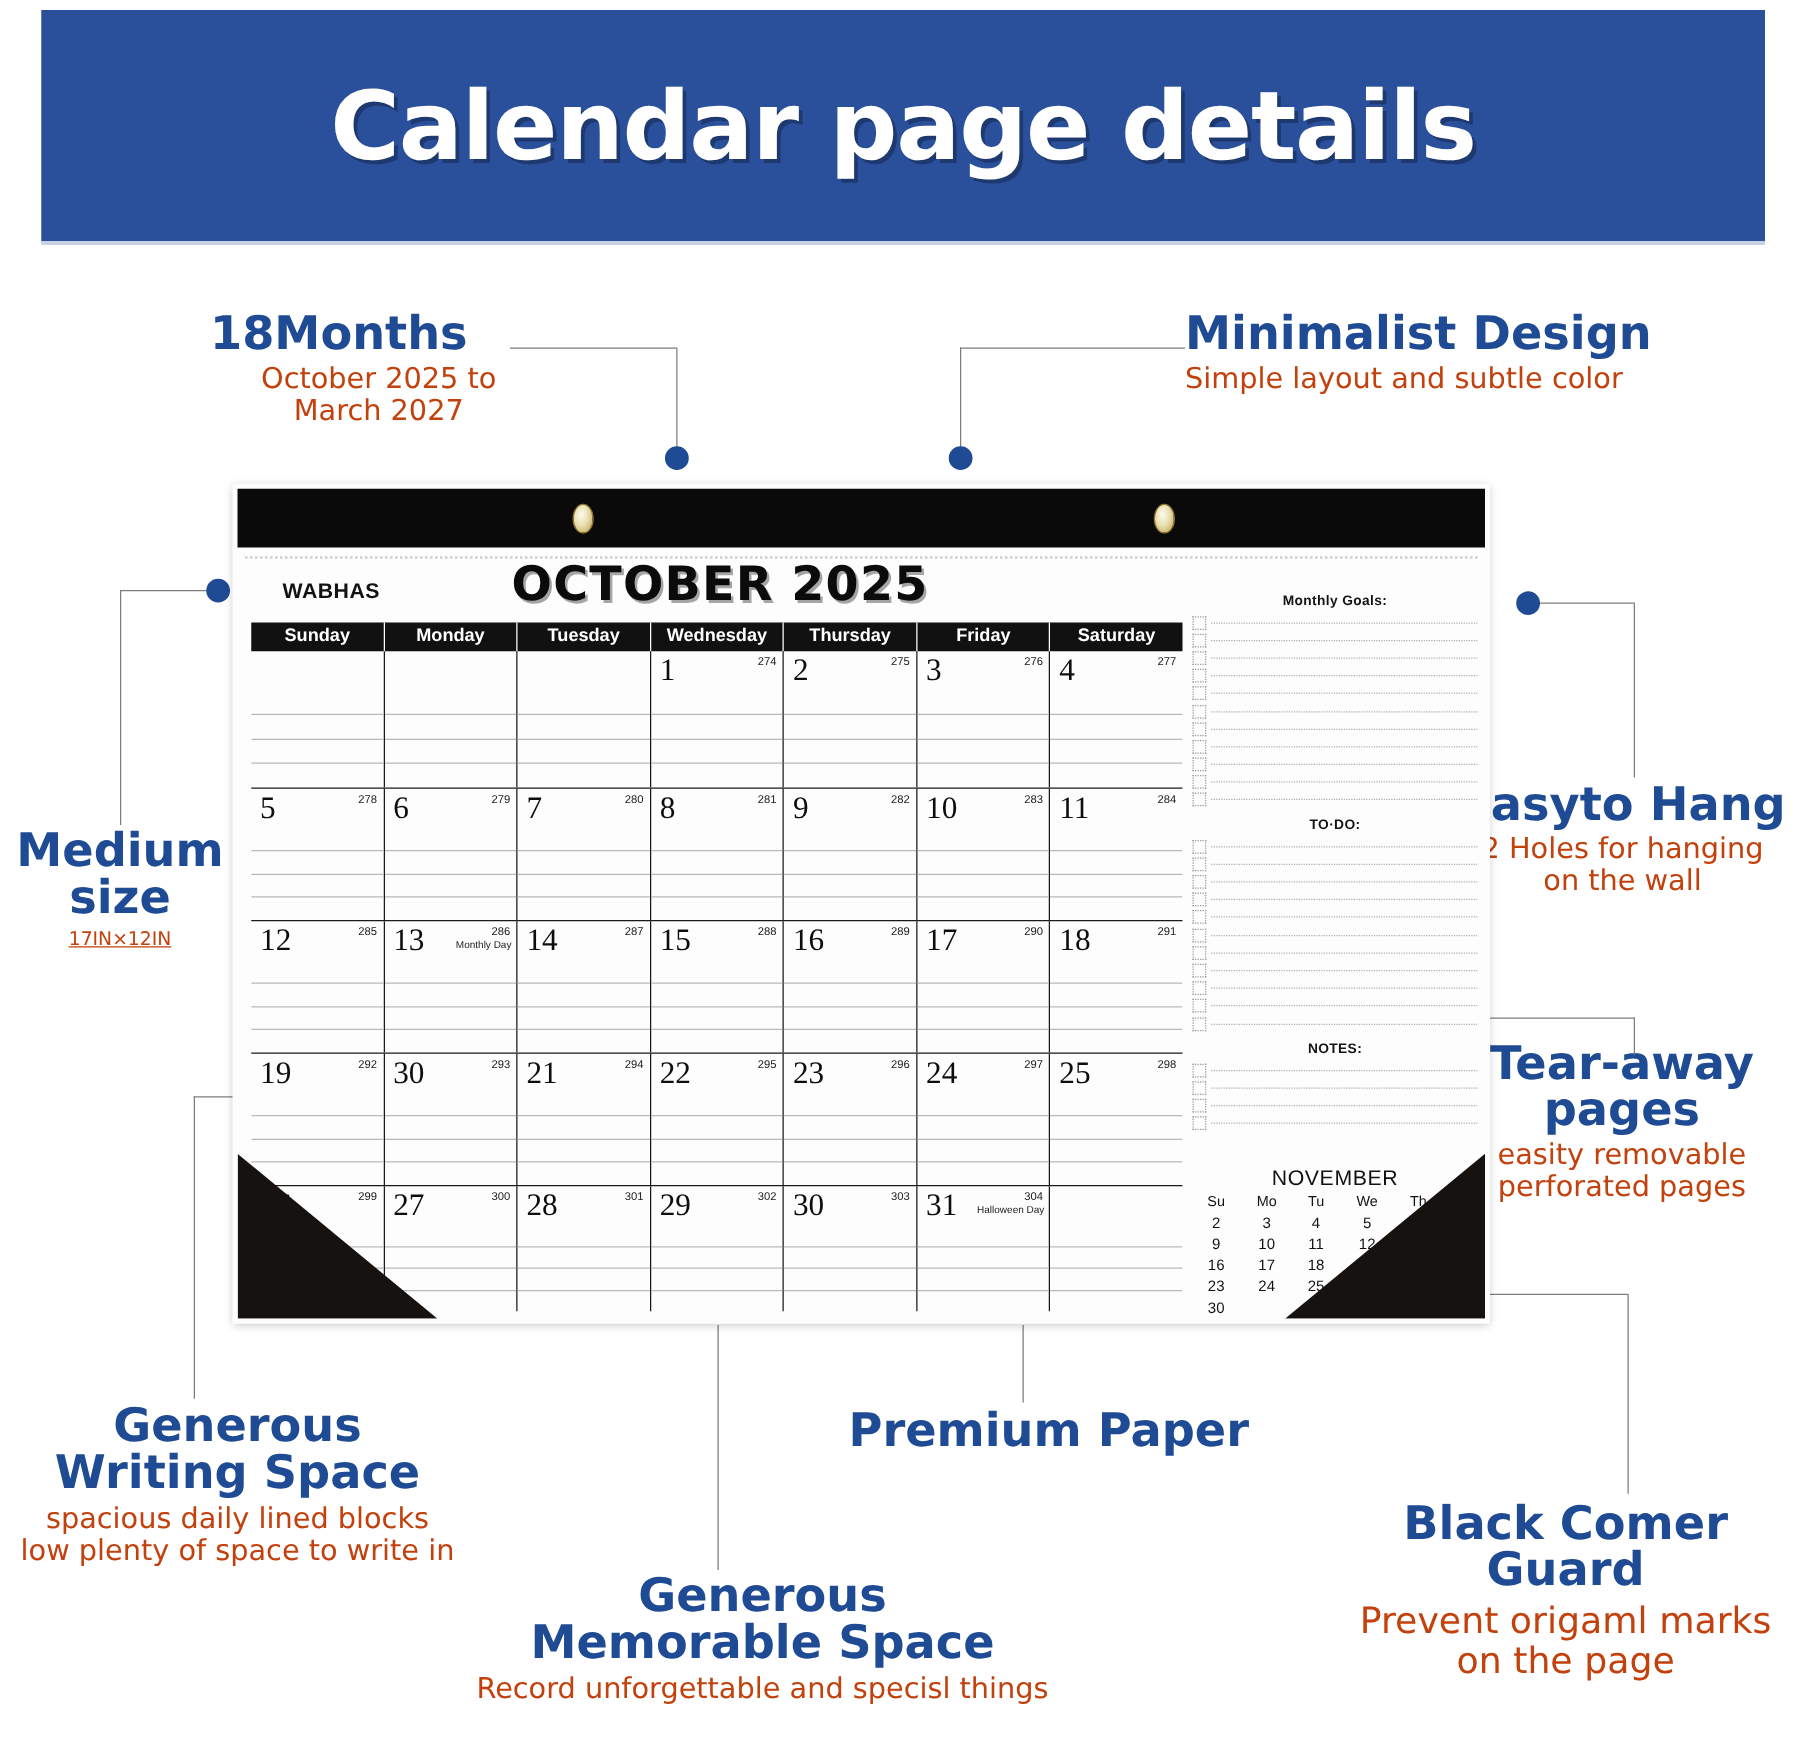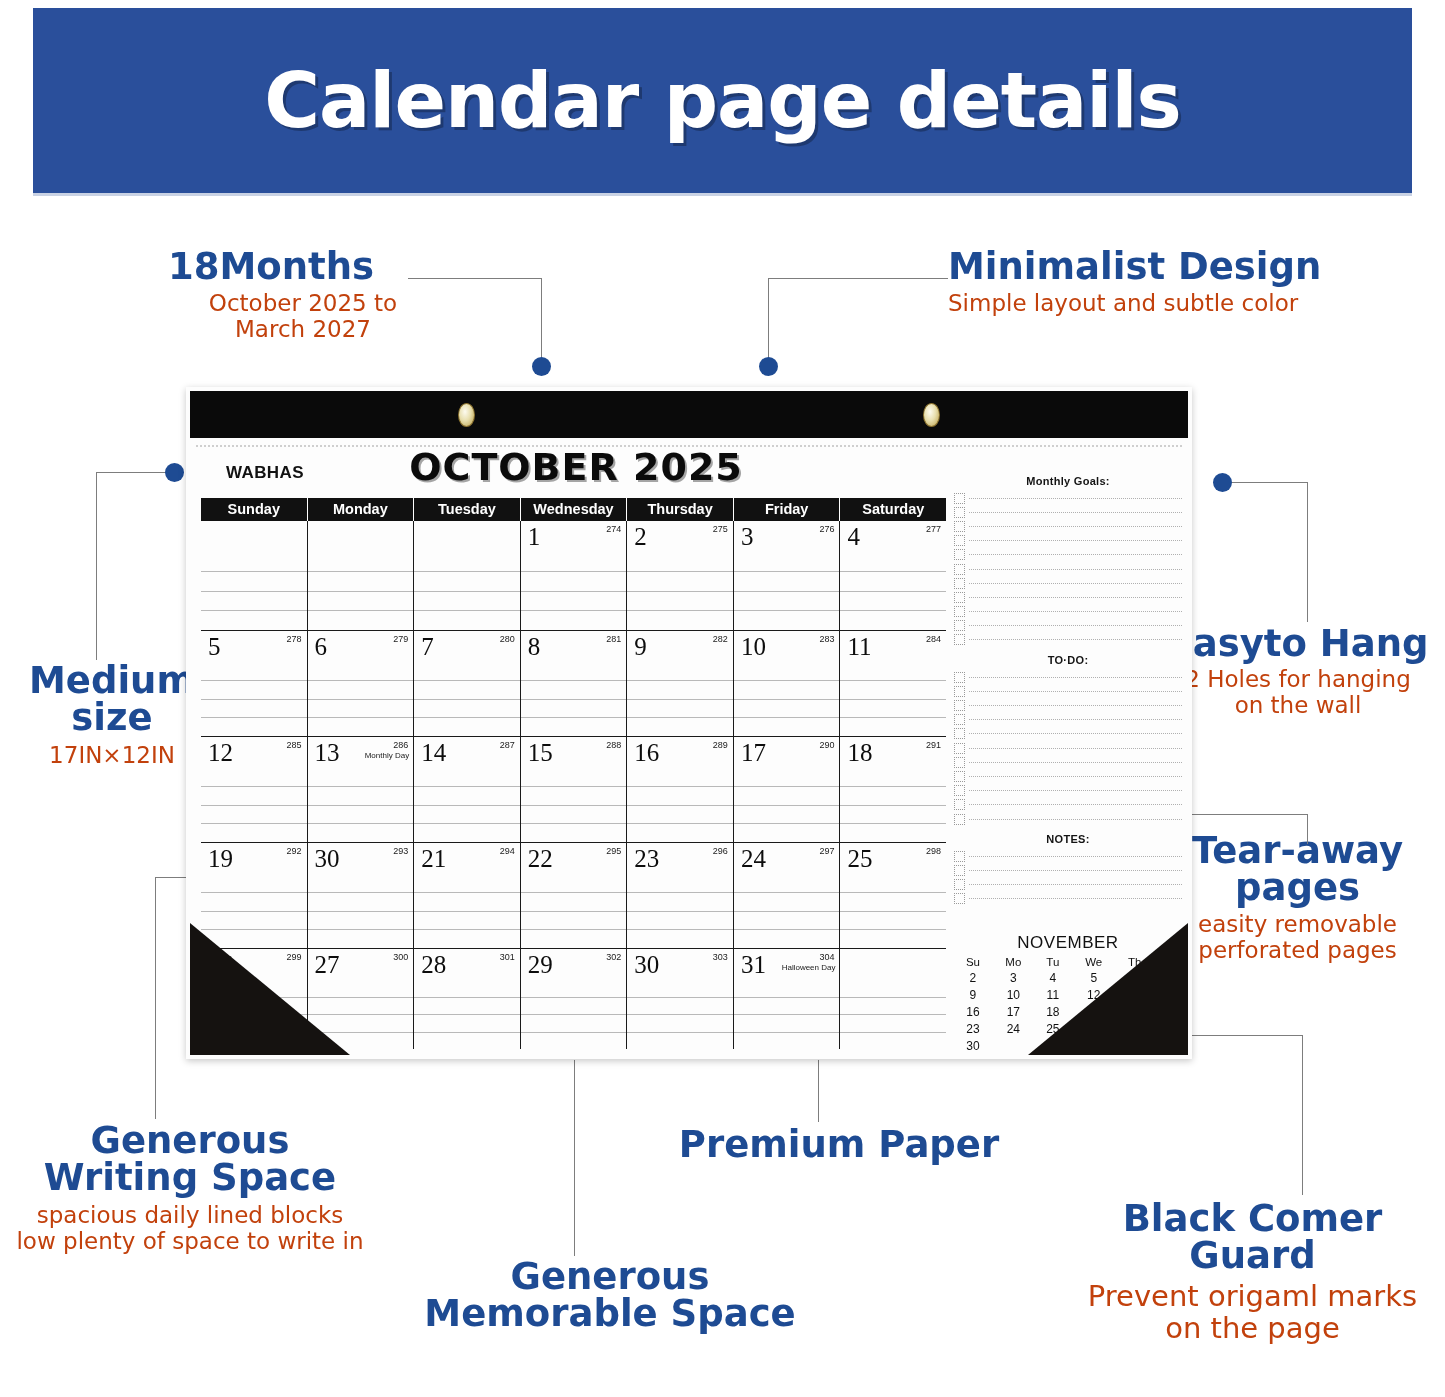--- a/index.html
+++ b/index.html
@@ -169,24 +169,24 @@
 <div class="dot" style="left:532px;top:357px;"></div>
 
 <div class="callout" style="left:948px;top:248px;width:420px;">
   <div class="ttl" style="font-size:37px;">Minimalist Design</div>
   <div class="sub" style="font-size:23px;margin-top:6px;white-space:pre-line;">Simple layout and subtle color</div>
 </div>
 <div class="lead lead-h" style="left:768px;top:278px;width:180px;"></div>
 <div class="lead lead-v" style="left:768px;top:278px;height:84px;"></div>
 <div class="dot" style="left:759px;top:357px;"></div>
 
-<div class="callout" style="left:0px;top:662px;width:192px;text-align:center;margin-left:16px;">
+<div class="callout" style="left:0px;top:662px;width:192px;text-align:center;">
   <div class="ttl" style="font-size:37px;white-space:pre-line;">Medium
 size</div>
-  <div class="sub" style="font-size:23px;margin-top:7px;white-space:pre-line;">17IN×12IN</div>
+  <div class="sub" style="font-size:15px;margin-top:7px;white-space:pre-line;text-decoration:underline;">17IN×12IN</div>
 </div>
 <div class="lead lead-h" style="left:96px;top:472px;width:78px;"></div>
 <div class="lead lead-v" style="left:96px;top:472px;height:188px;"></div>
 <div class="dot" style="left:165px;top:463px;"></div>
 
 <div class="callout" style="left:1148px;top:625px;width:300px;text-align:center;">
   <div class="ttl" style="font-size:37px;">Easyto Hang</div>
   <div class="sub" style="font-size:23px;margin-top:5px;white-space:pre-line;">2 Holes for hanging
 on the wall</div>
 </div>
@@ -213,20 +213,21 @@
   <div class="sub" style="font-size:23px;margin-top:7px;white-space:pre-line;">spacious daily lined blocks
 low plenty of space to write in</div>
 </div>
 <div class="lead lead-h" style="left:155px;top:877px;width:110px;"></div>
 <div class="lead lead-v" style="left:155px;top:877px;height:242px;"></div>
 <div class="dot" style="left:253px;top:868px;"></div>
 
 <div class="callout" style="left:330px;top:1258px;width:560px;text-align:center;">
   <div class="ttl" style="font-size:37px;white-space:pre-line;">Generous
 Memorable Space</div>
+  <div class="sub" style="font-size:23px;margin-top:7px;white-space:pre-line;">Record unforgettable and specisl things</div>
 </div>
 <div class="lead lead-v" style="left:574px;top:1060px;height:196px;"></div>
 
 <div class="callout" style="left:628px;top:1126px;width:422px;text-align:center;">
   <div class="ttl" style="font-size:37px;">Premium Paper</div>
 </div>
 <div class="lead lead-v" style="left:818px;top:1060px;height:62px;"></div>
 
 <div class="callout" style="left:1060px;top:1200px;width:385px;text-align:center;">
   <div class="ttl" style="font-size:37px;white-space:pre-line;">Black Comer

